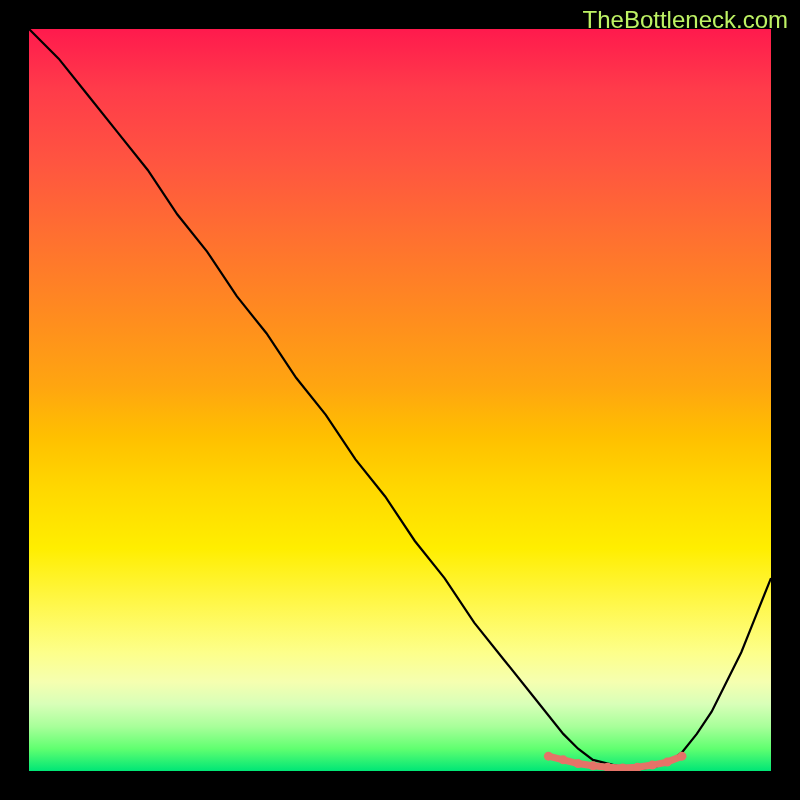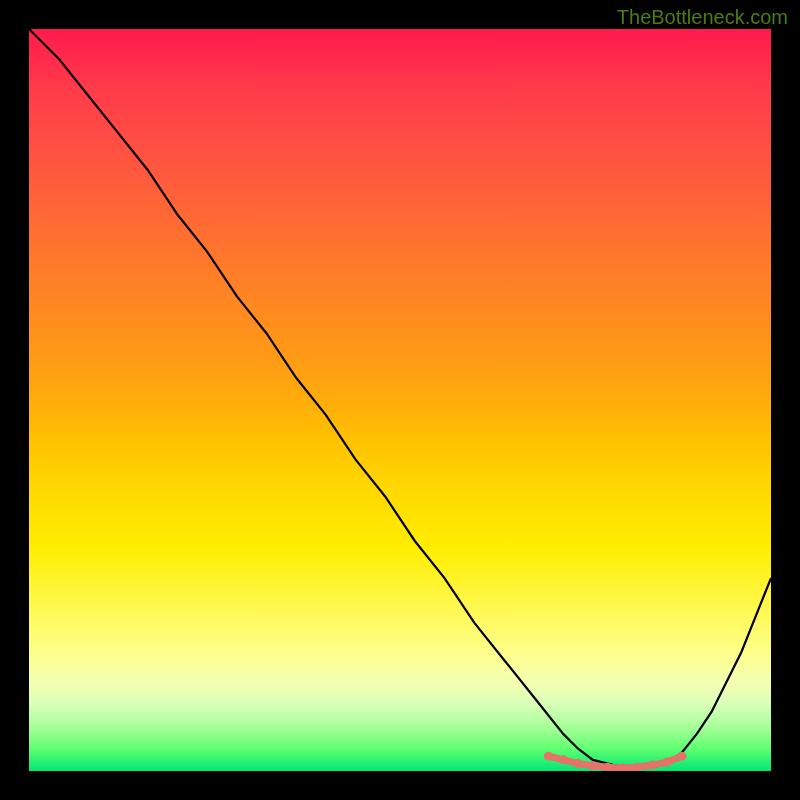--- a/index.html
+++ b/index.html
@@ -7,22 +7,22 @@
     width: 800px;
     height: 800px;
     background: #000;
     position: relative;
     font-family: Arial, sans-serif;
   }
   .watermark {
     position: absolute;
     top: 6px;
     right: 12px;
-    color: #4d7c0f;
-    font-size: 20px;
+    color: #bef264;
+    font-size: 24px;
     font-weight: 500;
     z-index: 10;
   }
   .plot-area {
     position: absolute;
     left: 29px;
     top: 29px;
     width: 742px;
     height: 742px;
     overflow: hidden;

